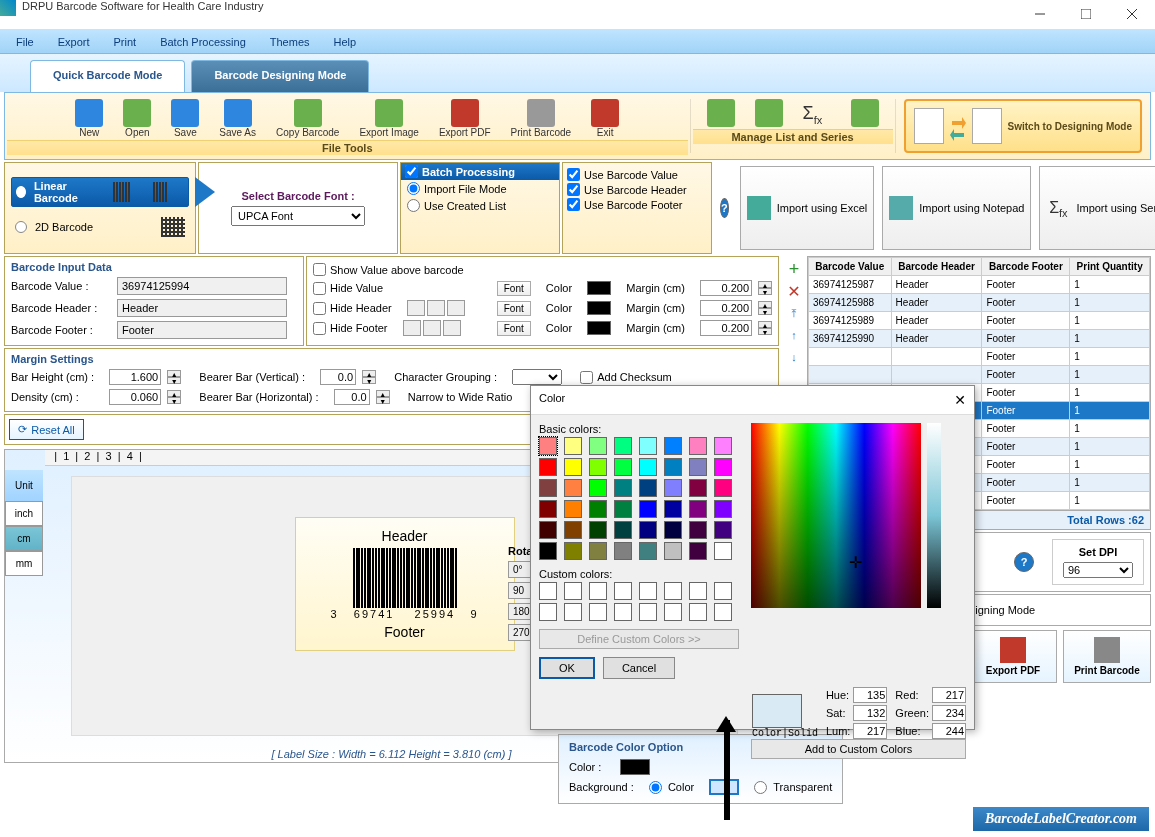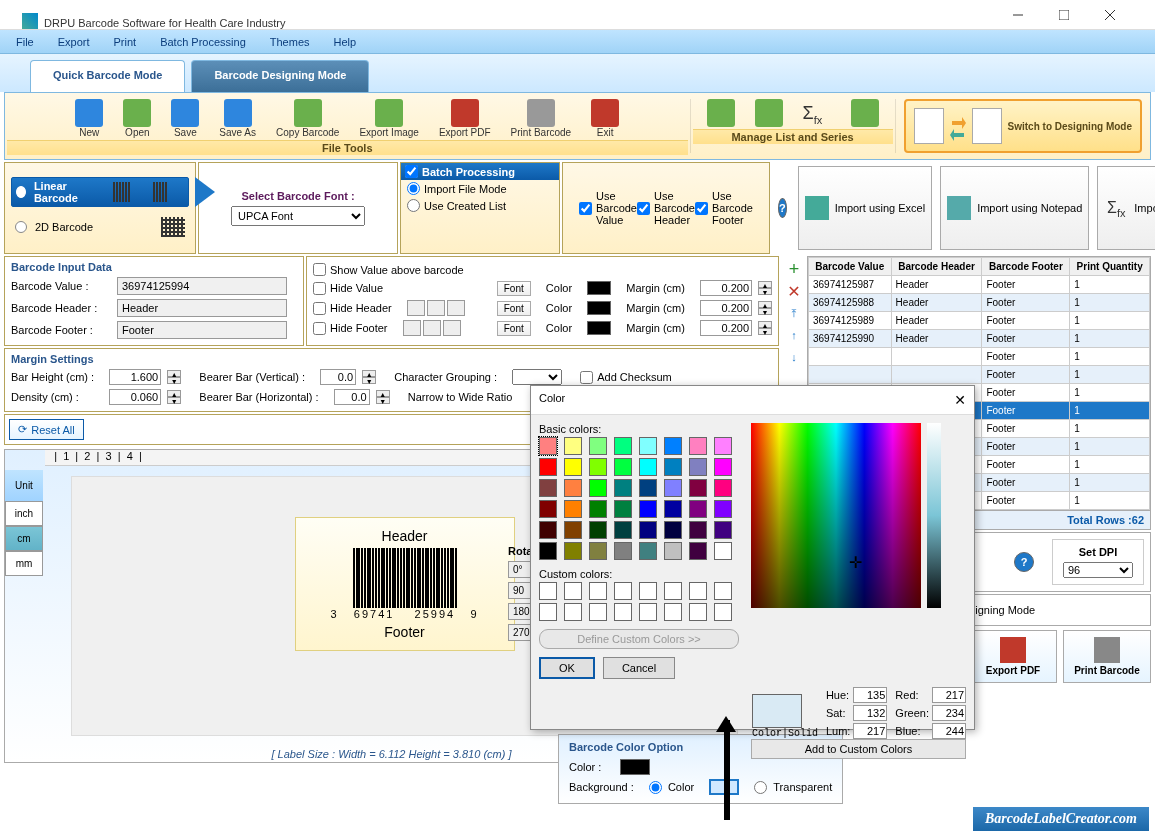--- a/index.html
+++ b/index.html
@@ -1,19 +1,19 @@
 <!DOCTYPE html>
 <html><head>
 <meta charset="utf-8">
 <style>
 * { box-sizing: border-box; margin: 0; padding: 0; font-family: Tahoma, Arial, sans-serif; font-size: 11px; }
 body { margin: 0; padding: 0; background: #fff; width: 1155px; height: 837px; overflow: hidden; position: relative; }
 
 
-.titlebar { height: 30px; background: #fff; border-bottom: 1px solid #ddd; display: flex; align-items: flex-end; padding: 0 22px; }
+.titlebar { height: 30px; background: #fff; border-bottom: 1px solid #ddd; display: flex; align-items: flex-start; padding: 0 0; }
 .titlebar .title-icon { width: 16px; height: 16px; background: linear-gradient(45deg,#4a9,#08c); margin-right: 6px; }
 .titlebar .title-text { flex: 1; color: #333; }
 .titlebar .win-controls { display: flex; gap: 0; }
 .titlebar .win-btn { width: 46px; height: 28px; display: flex; align-items: center; justify-content: center; cursor: pointer; }
 .titlebar .win-btn svg { pointer-events: none; }
 
 
 .menubar { height: 24px; background: linear-gradient(#bfe4ff,#a0d3f7); display: flex; align-items: center; padding: 0 4px; border-bottom: 1px solid #7fb8e0; }
 .menubar .mitem { padding: 3px 12px; color: #0b3d7c; cursor: pointer; }
 
@@ -49,21 +49,21 @@
 .selbox .opt.active .radio { border-color: #fff; }
 .selbox .opt.active .radio::after {content:""; width:6px; height:6px; background:#fff; border-radius:50%; position:absolute; left:2px; top:2px;}
 .barcode-mini { width: 40px; height: 20px; display:flex; gap:1px;}
 .barcode-mini span{ background:#333; width:2px; display:inline-block; height:100%;}
 .fontbox { background: #fff; border: 1px solid #b5a35a; flex:0 0 200px; display:flex; flex-direction:column; align-items:center; justify-content:center;}
 .fontbox .hdr { color:#5c1a5c; font-weight:bold; margin-bottom:4px;}
 .fontbox select { width:134px; padding:2px;}
 .batchbox { background: linear-gradient(#fff8e6,#fff0c7); border: 1px solid #b5a35a; flex:0 0 160px; display:flex; flex-direction:column;}
 .batchbox .bh { background: linear-gradient(#1e78c8,#0b5aa8); color:#fff; padding:2px 4px; font-weight:bold; display:flex; align-items:center; gap:4px;}
 .batchbox .br { display:flex; align-items:center; gap:4px; padding:2px 6px;}
-.usebox { background: linear-gradient(#fff8e6,#fff0c7); border: 1px solid #b5a35a; flex:0 0 150px; display:flex; flex-direction:row; padding:16px;}
+.usebox { background: linear-gradient(#fff8e6,#fff0c7); border: 1px solid #b5a35a; flex:0 0 150px; display:flex; flex-direction:column; padding:4px;}
 .usebox label {display:flex; align-items:center; gap:4px; padding:1px 0;}
 .helpcircle { width:20px; height:20px; border-radius:50%; background:#1e78c8; color:#fff; display:flex; align-items:center; justify-content:center; font-weight:bold; margin:auto 6px; border:1px solid #666; cursor:pointer;}
 .importbtn { background: linear-gradient(#fff,#eee); border:1px solid #aaa; padding:4px 6px; display:flex; align-items:center; gap:6px; margin:4px 3px; cursor:pointer; flex:0 0 auto;}
 .importbtn .ic {width:24px;height:24px;background:#4a9;}
 .importbtn .lb {line-height:1.1;}
 
 
 .main { display:flex; margin: 2px 4px; gap:2px;}
 .leftcol { flex:1; display:flex; flex-direction:column;}
 .rightcol { width:370px; display:flex; flex-direction:column;}
@@ -728,21 +728,21 @@
           <div class="sw" style="background:#fff"></div>
         <div class="sw" style="background:#fff"></div>
           <div class="sw" style="background:#fff"></div>
           <div class="sw" style="background:#fff"></div>
           <div class="sw" style="background:#fff"></div>
           <div class="sw" style="background:#fff"></div>
           <div class="sw" style="background:#fff"></div>
           <div class="sw" style="background:#fff"></div>
           <div class="sw" style="background:#fff"></div>
       </div>
-      <div class="addcust" style="margin:8px 0 0 0; color:#999;border-radius:9px;">Define Custom Colors &gt;&gt;</div>
+      <div class="addcust" style="margin:8px 0 0 0; color:#999;">Define Custom Colors &gt;&gt;</div>
       <div class="cdbtns" style="padding:8px 0 0 0;">
         <button class="primary">OK</button>
         <button>Cancel</button>
       </div>
     </div>
     <div class="rainbow" style="display:flex;">
       <div class="grad" style="position:relative;">
           <div style="position:absolute; left:98px; top:130px; font-size:16px;">✛</div>
         </div>
       <div class="lumstrip"></div>

